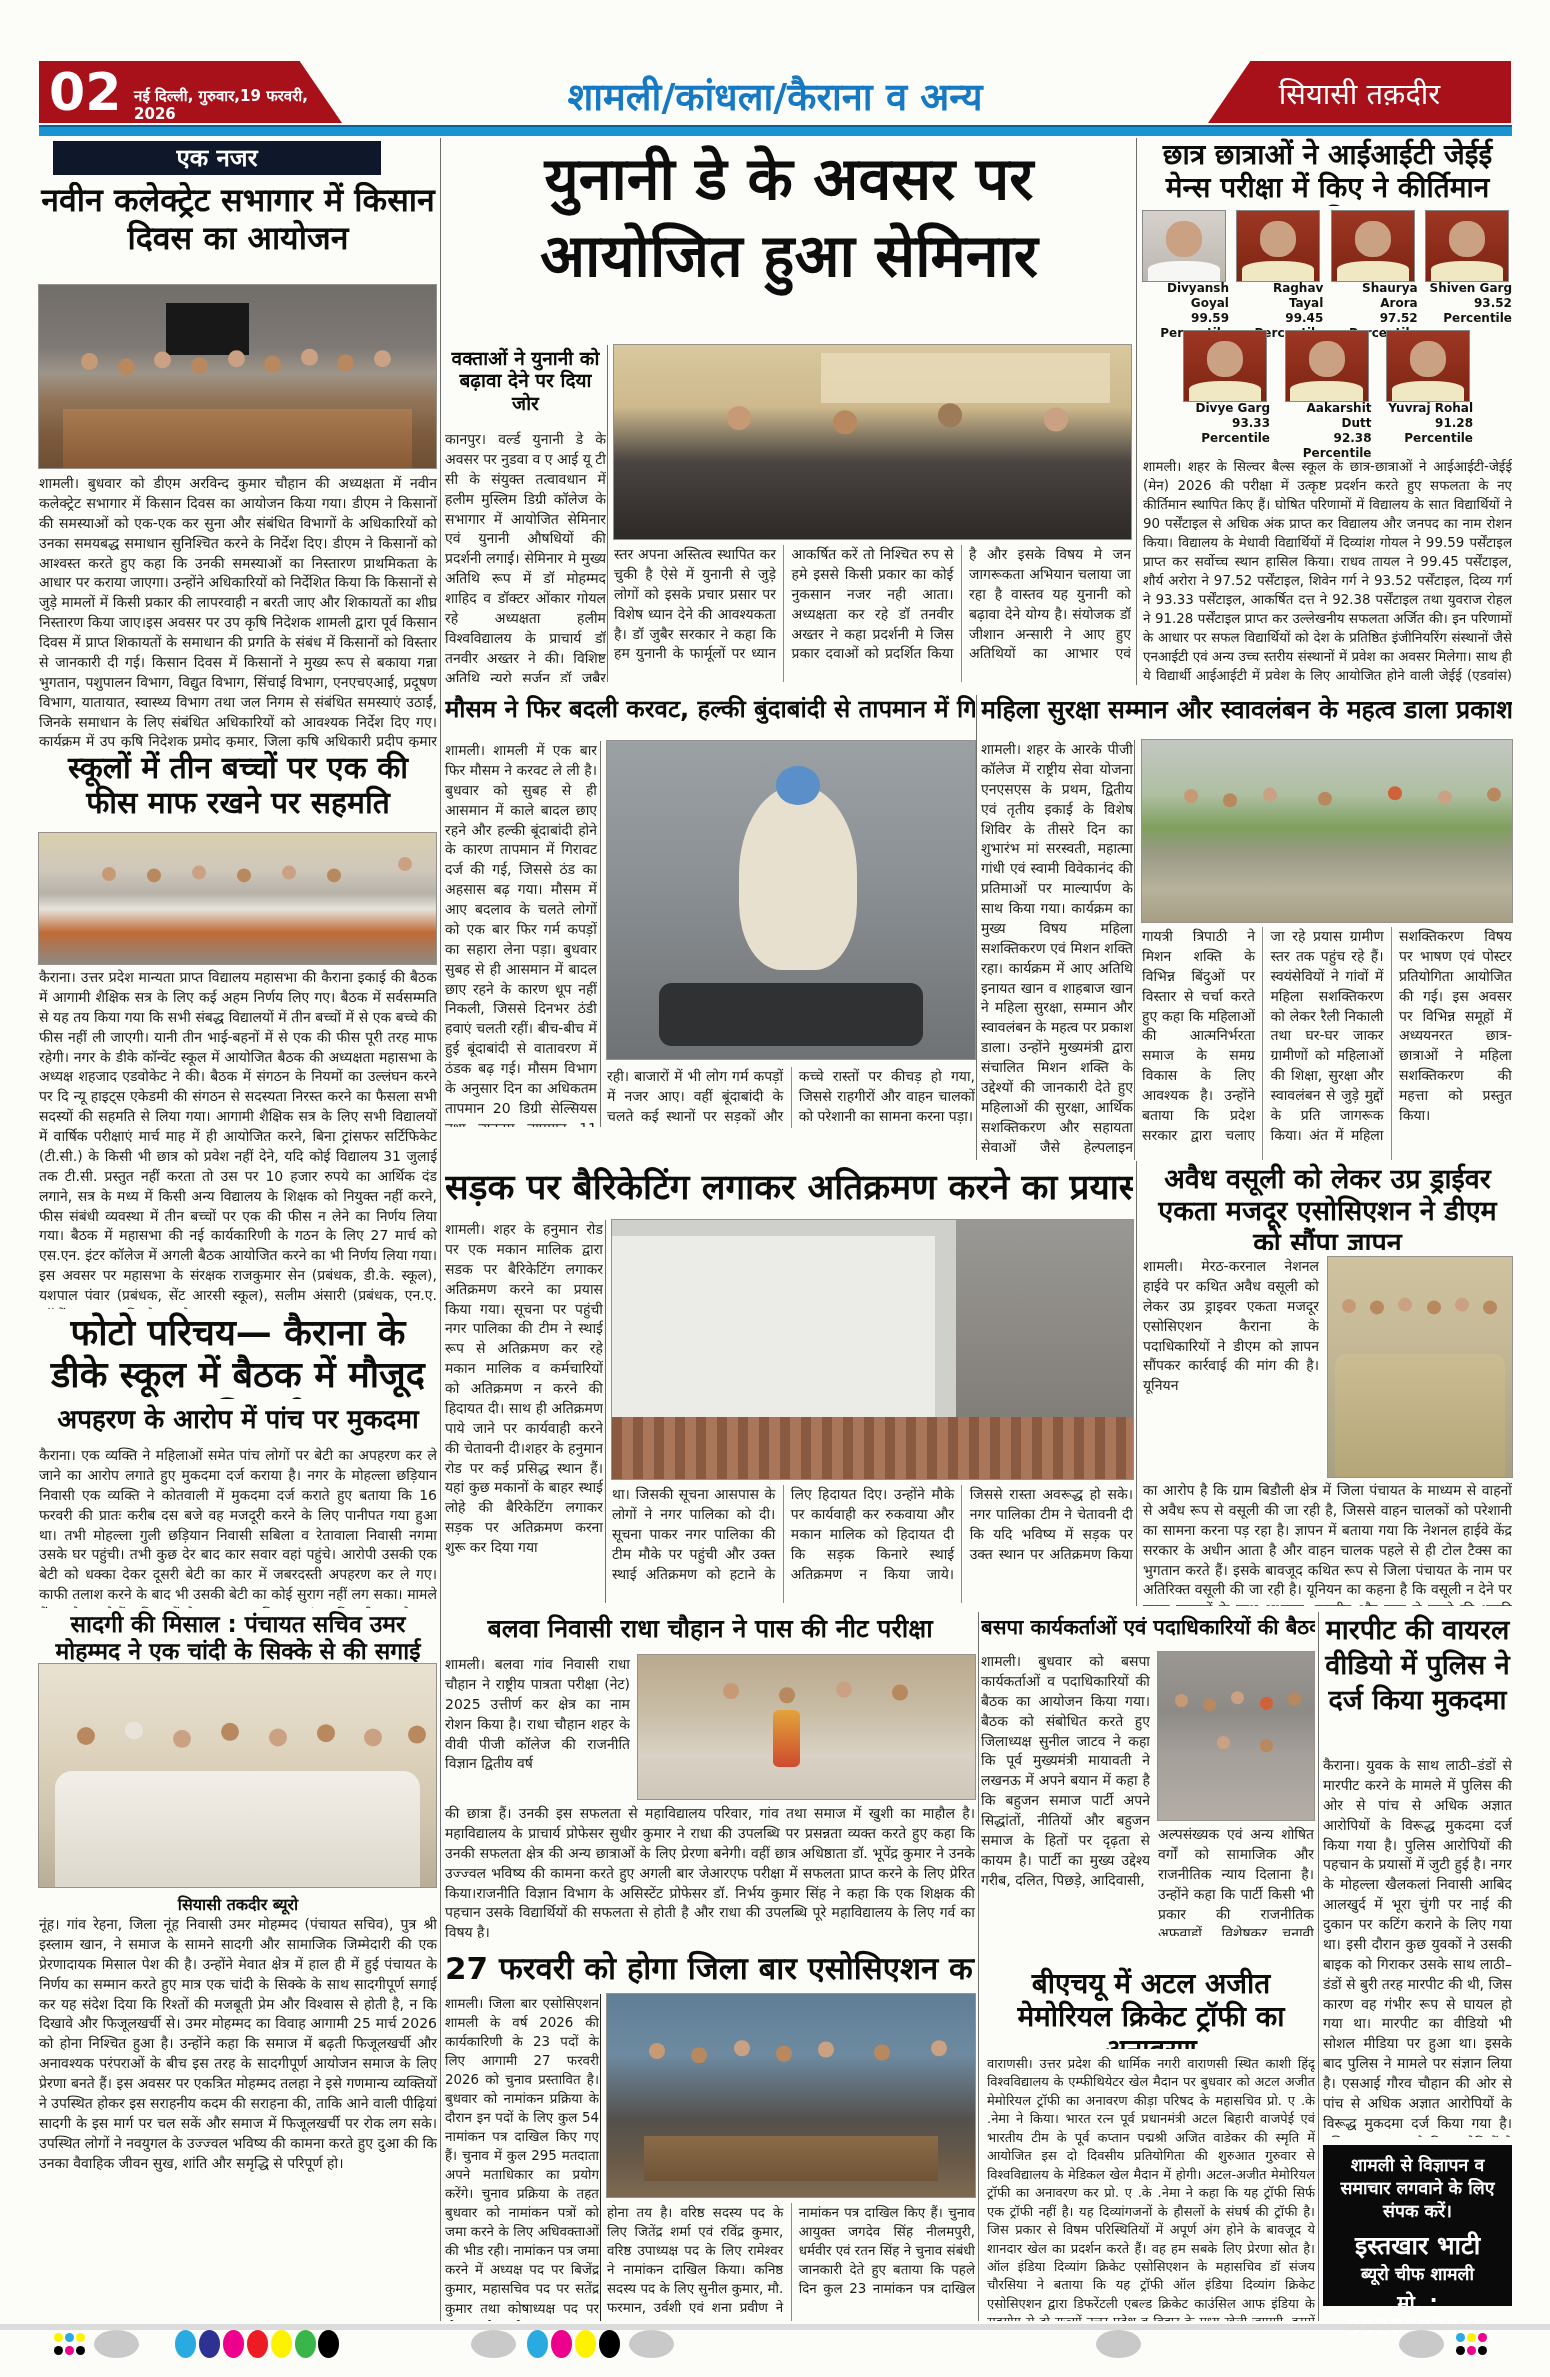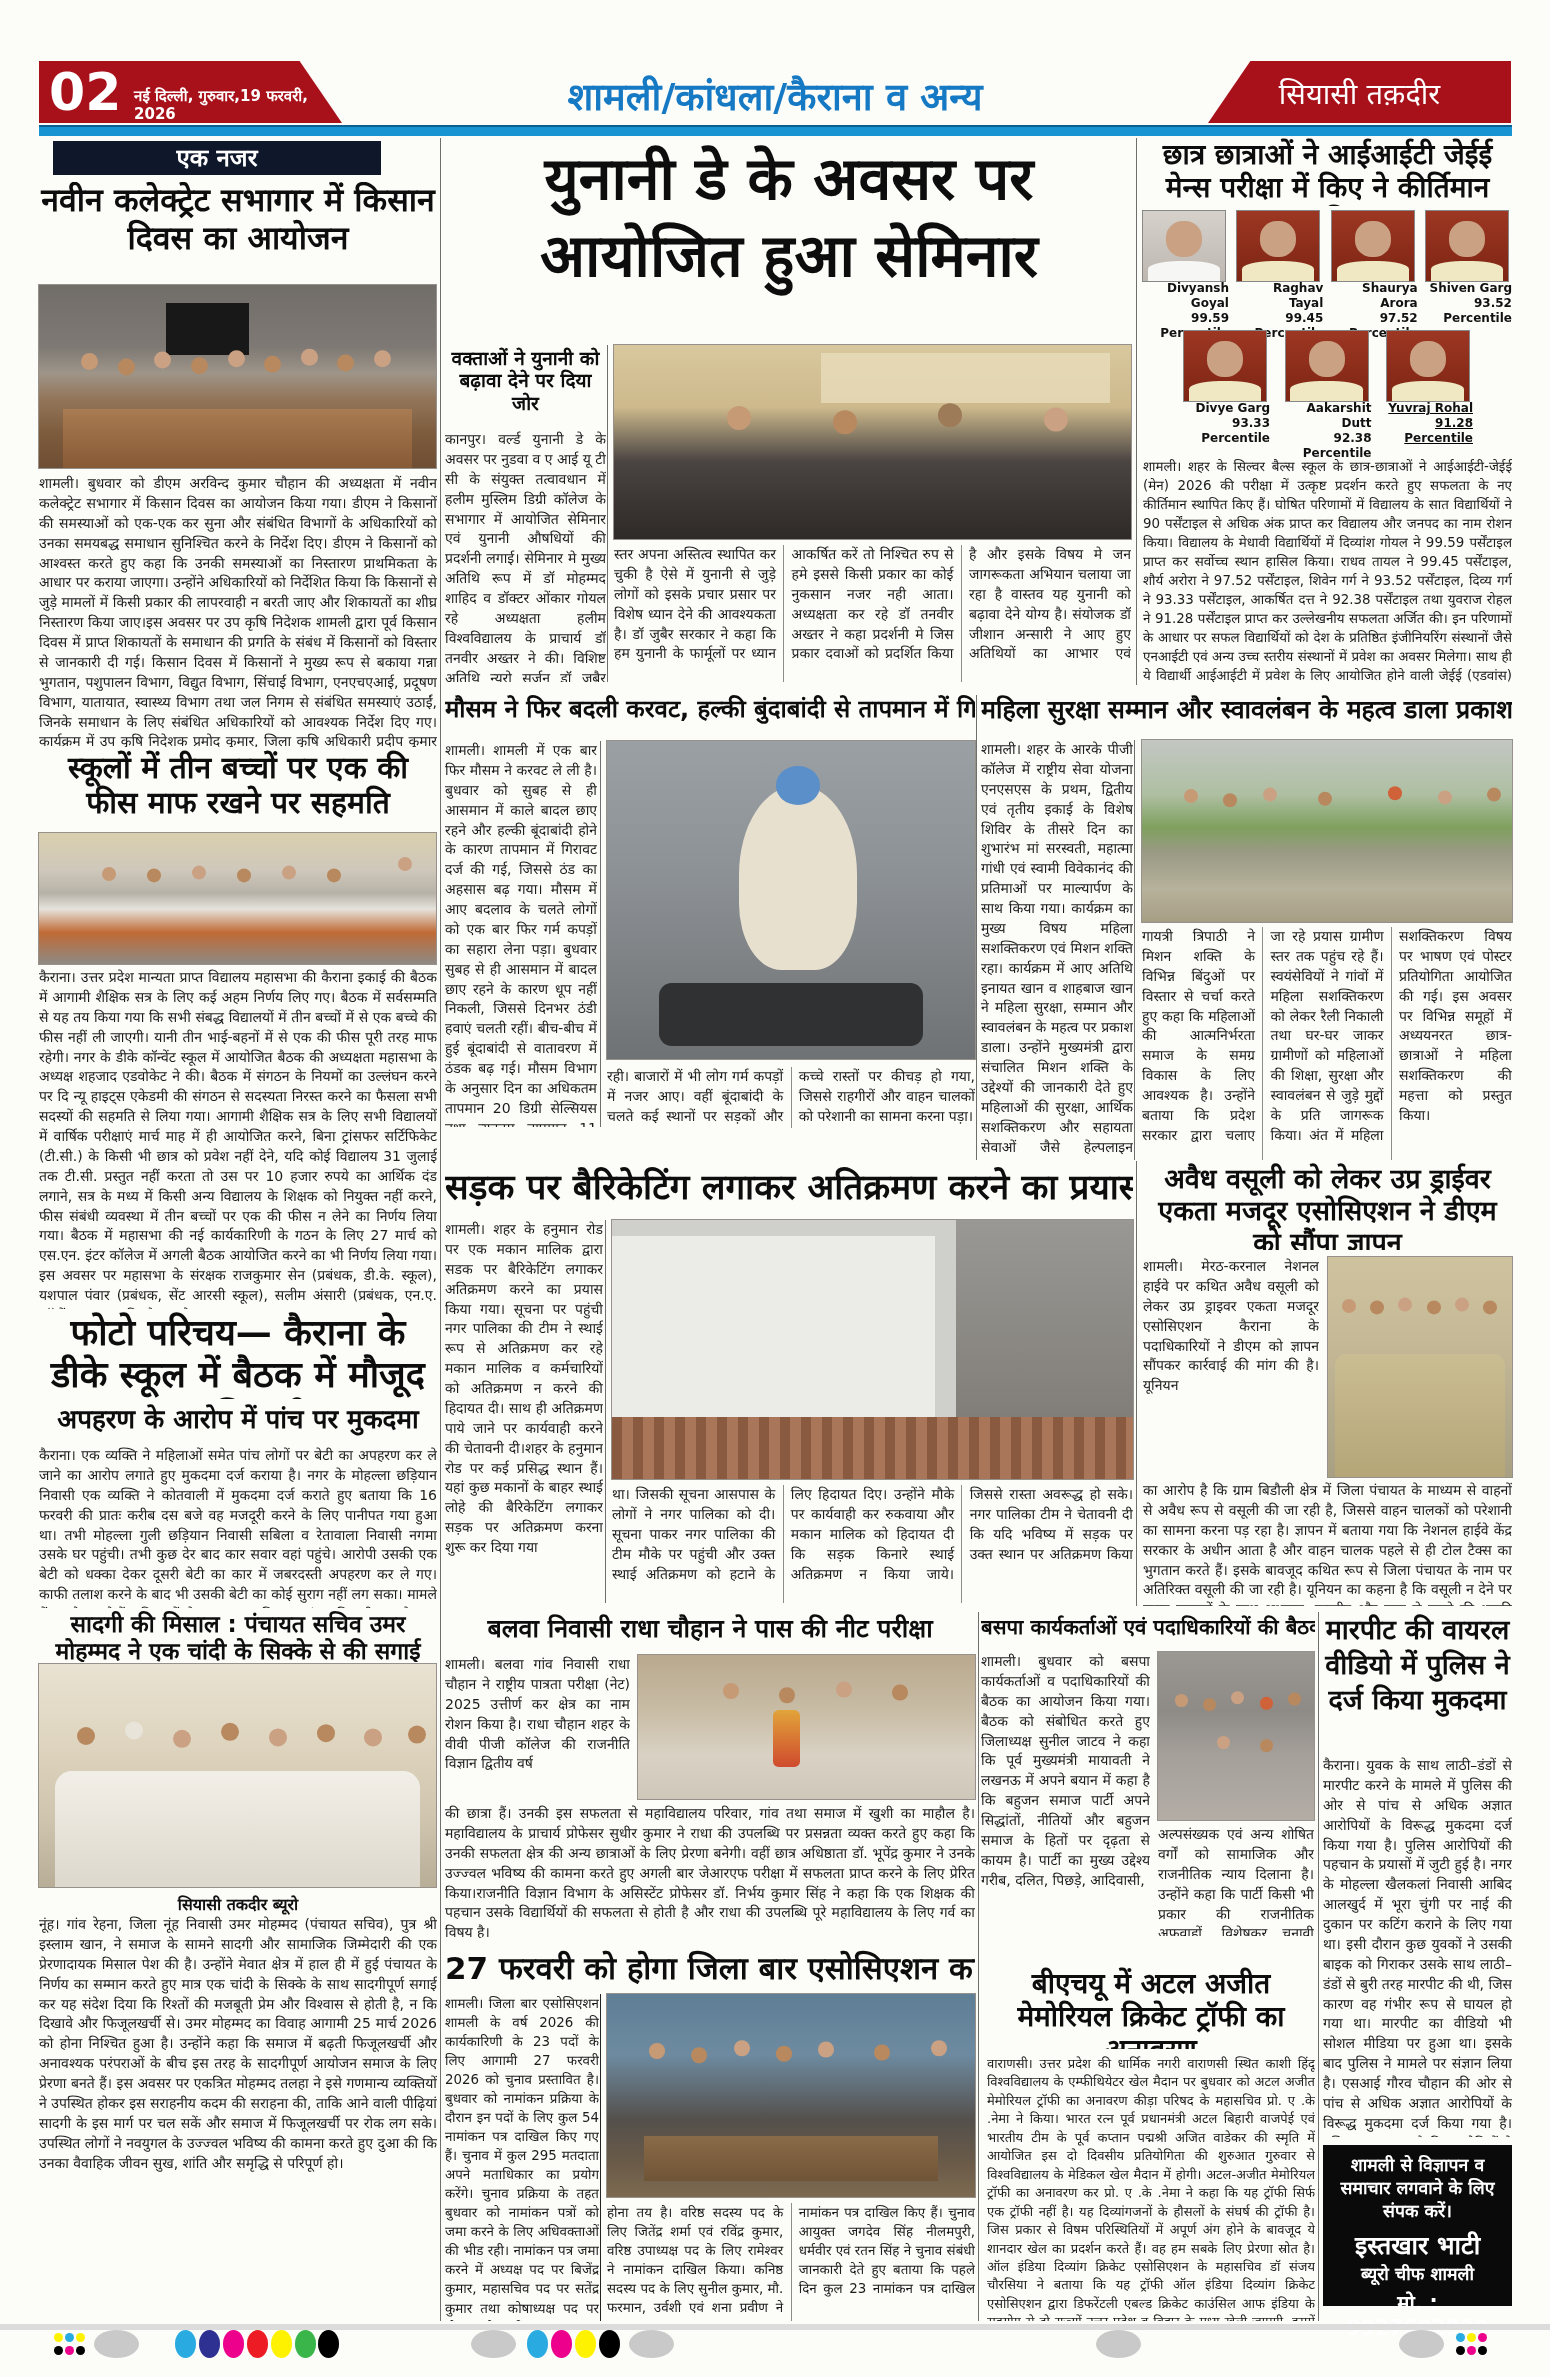--- a/index.html
+++ b/index.html
@@ -145,21 +145,21 @@
       <div class="mugcap">93.33 Percentile</div>
     </div>
     <div style="width:86px;">
       <div class="mug">
           <div class="mface"></div>
           <div class="mshirt"></div>
         </div>
       <div class="mugcap">Aakarshit Dutt</div>
       <div class="mugcap">92.38 Percentile</div>
     </div>
-    <div style="width:86px;text-decoration:underline;">
+    <div style="width:86px;">
       <div class="mug">
           <div class="mface"></div>
           <div class="mshirt"></div>
         </div>
       <div class="mugcap">Yuvraj Rohal</div>
       <div class="mugcap">91.28 Percentile</div>
     </div>
   </div>
 
   <div class="abs body" style="left:1143px;top:457px;width:369px;height:230px;font-size:13.4px;">शामली। शहर के सिल्वर बैल्स स्कूल के छात्र-छात्राओं ने आईआईटी-जेईई (मेन) 2026 की परीक्षा में उत्कृष्ट प्रदर्शन करते हुए सफलता के नए कीर्तिमान स्थापित किए हैं। घोषित परिणामों में विद्यालय के सात विद्यार्थियों ने 90 पर्सेंटाइल से अधिक अंक प्राप्त कर विद्यालय और जनपद का नाम रोशन किया। विद्यालय के मेधावी विद्यार्थियों में दिव्यांश गोयल ने 99.59 पर्सेंटाइल प्राप्त कर सर्वोच्च स्थान हासिल किया। राधव तायल ने 99.45 पर्सेंटाइल, शौर्य अरोरा ने 97.52 पर्सेंटाइल, शिवेन गर्ग ने 93.52 पर्सेंटाइल, दिव्य गर्ग ने 93.33 पर्सेंटाइल, आकर्षित दत्त ने 92.38 पर्सेंटाइल तथा युवराज रोहल ने 91.28 पर्सेंटाइल प्राप्त कर उल्लेखनीय सफलता अर्जित की। इन परिणामों के आधार पर सफल विद्यार्थियों को देश के प्रतिष्ठित इंजीनियरिंग संस्थानों जैसे एनआईटी एवं अन्य उच्च स्तरीय संस्थानों में प्रवेश का अवसर मिलेगा। साथ ही ये विद्यार्थी आईआईटी में प्रवेश के लिए आयोजित होने वाली जेईई (एडवांस) परीक्षा में भी शामिल हो सकेंगे। विद्यालय प्रबंधन समिति के सदस्य अरुण बंसल, अतुल बंसल, अनिल गोयल, मानस संगल सहित समस्त शिक्षकों ने सफल विद्यार्थियों को शुभकामनाएं देते हुए उनके उज्ज्वल भविष्य की कामना की।</div>

